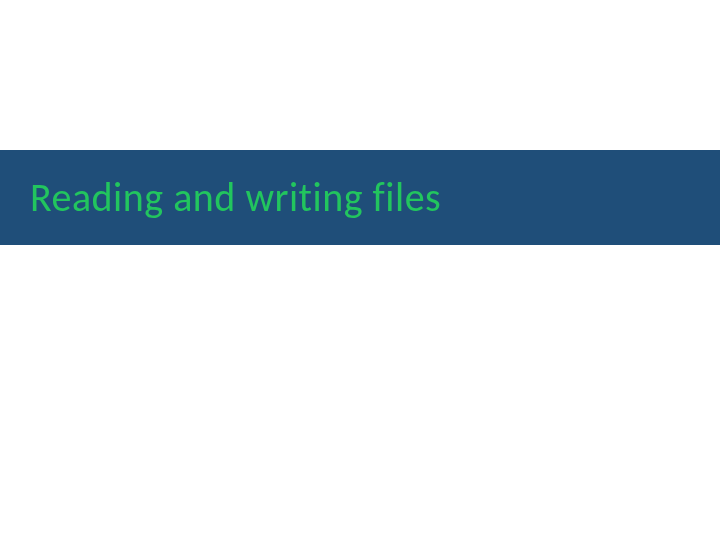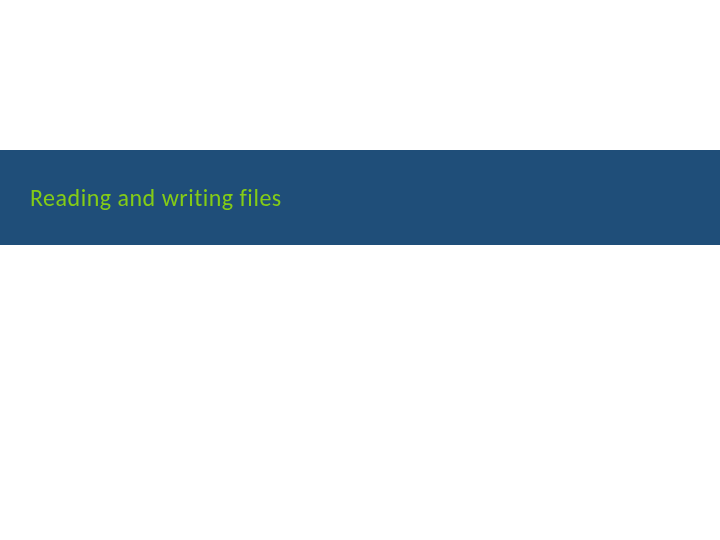--- a/index.html
+++ b/index.html
@@ -20,22 +20,22 @@
       top: 150px;
       left: 0;
       width: 100%;
       height: 95px;
       background: #1f4e79;
       display: flex;
       align-items: center;
       padding-left: 30px;
     }
     .title-text {
-      color: #84cc16;
-      font-size: 24px;
+      color: #22c55e;
+      font-size: 40px;
       font-weight: 300;
       letter-spacing: 0.5px;
     }
   </style>
 </head>
 <body>
 
 <div class="title-band">
   <div class="title-text">Reading and writing files</div>
 </div>

